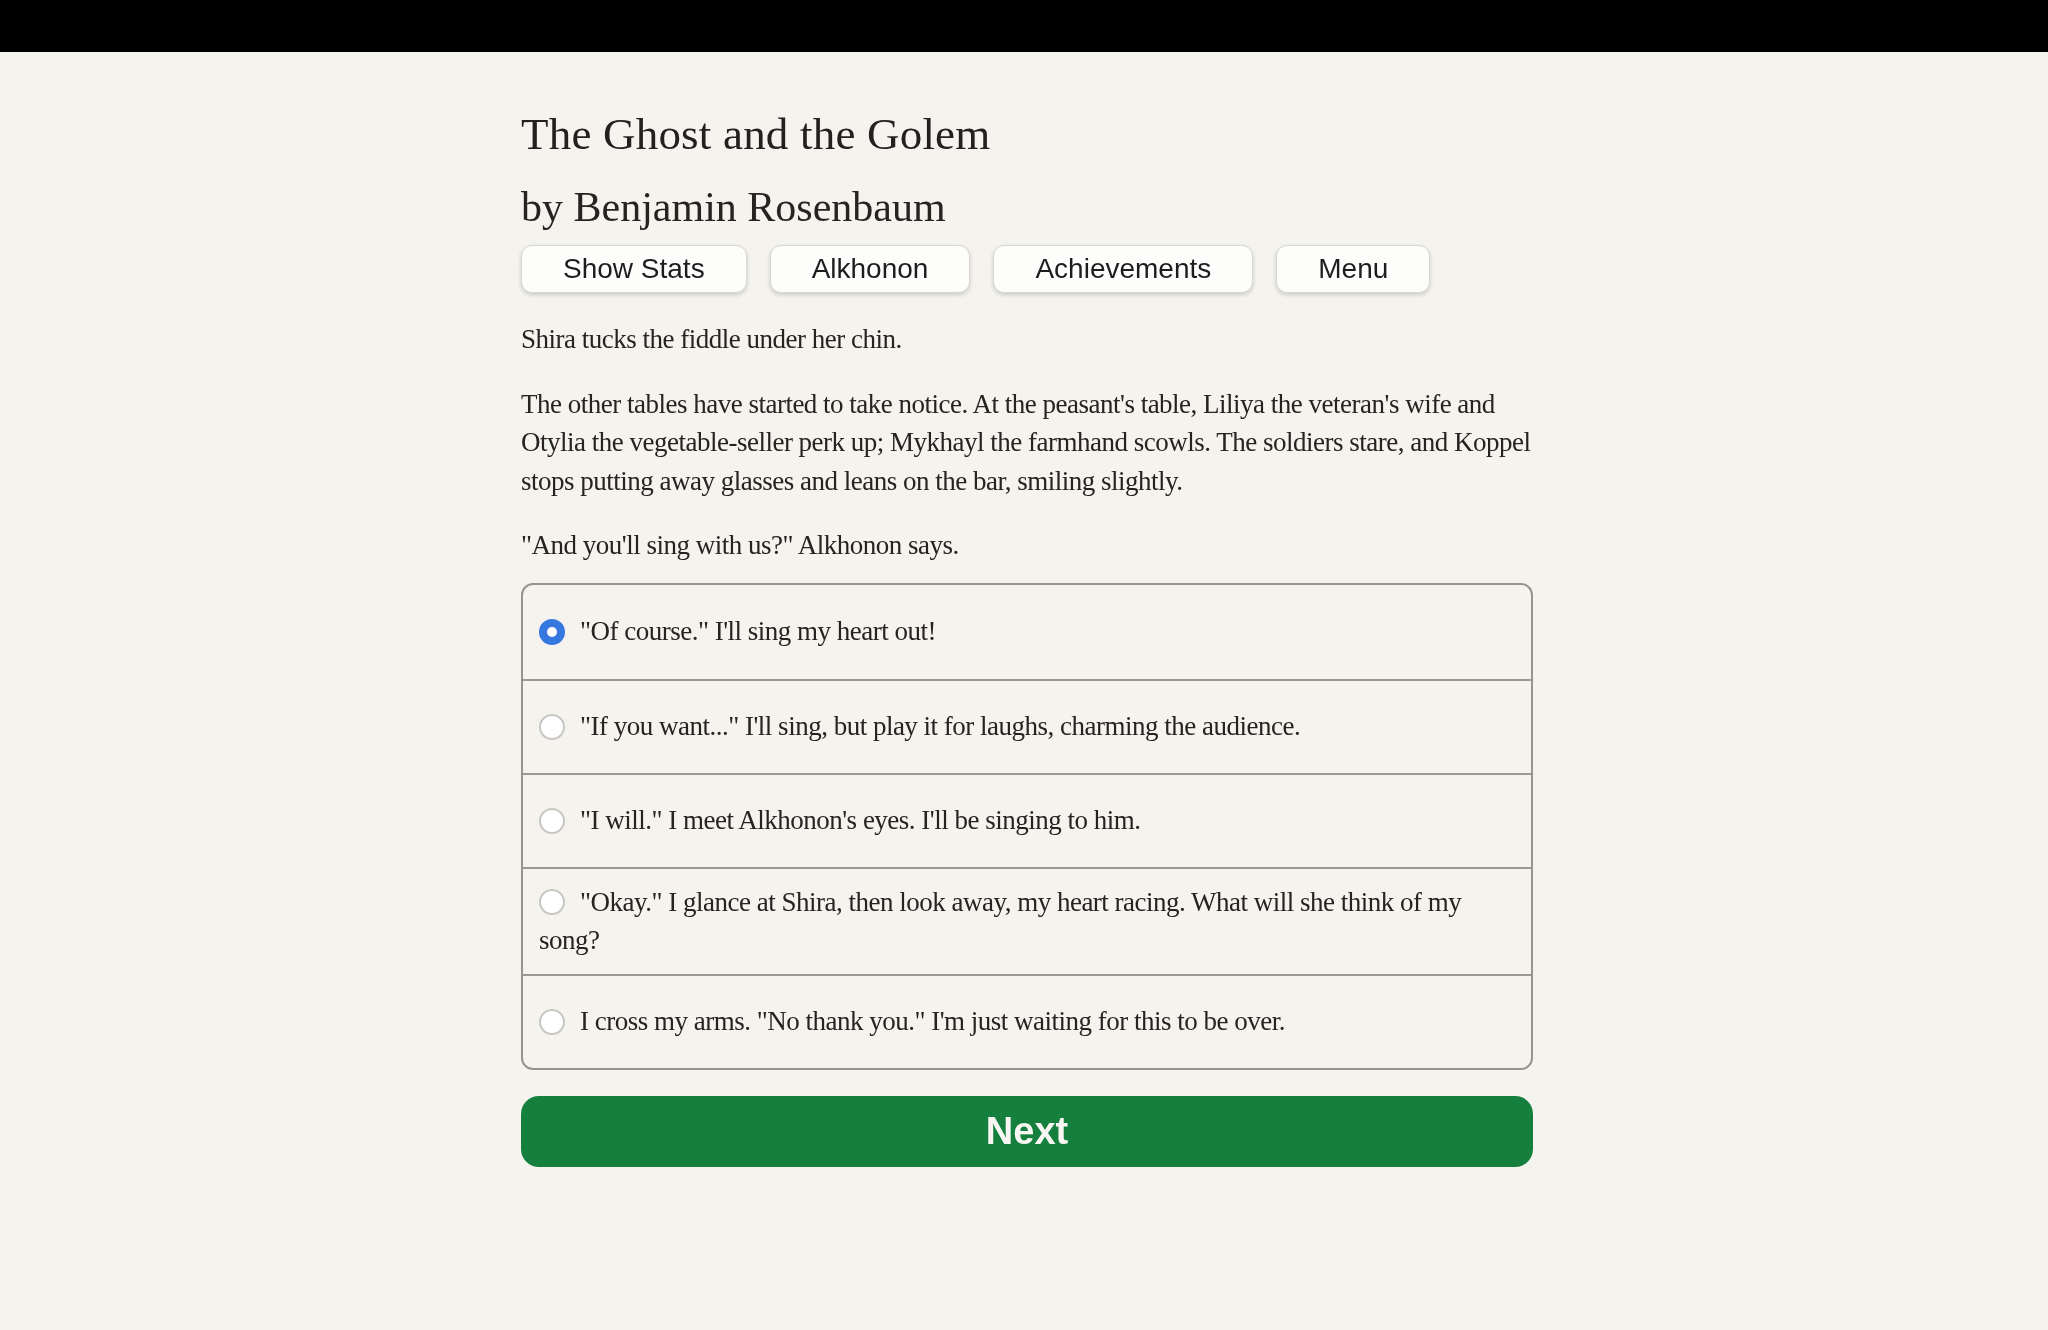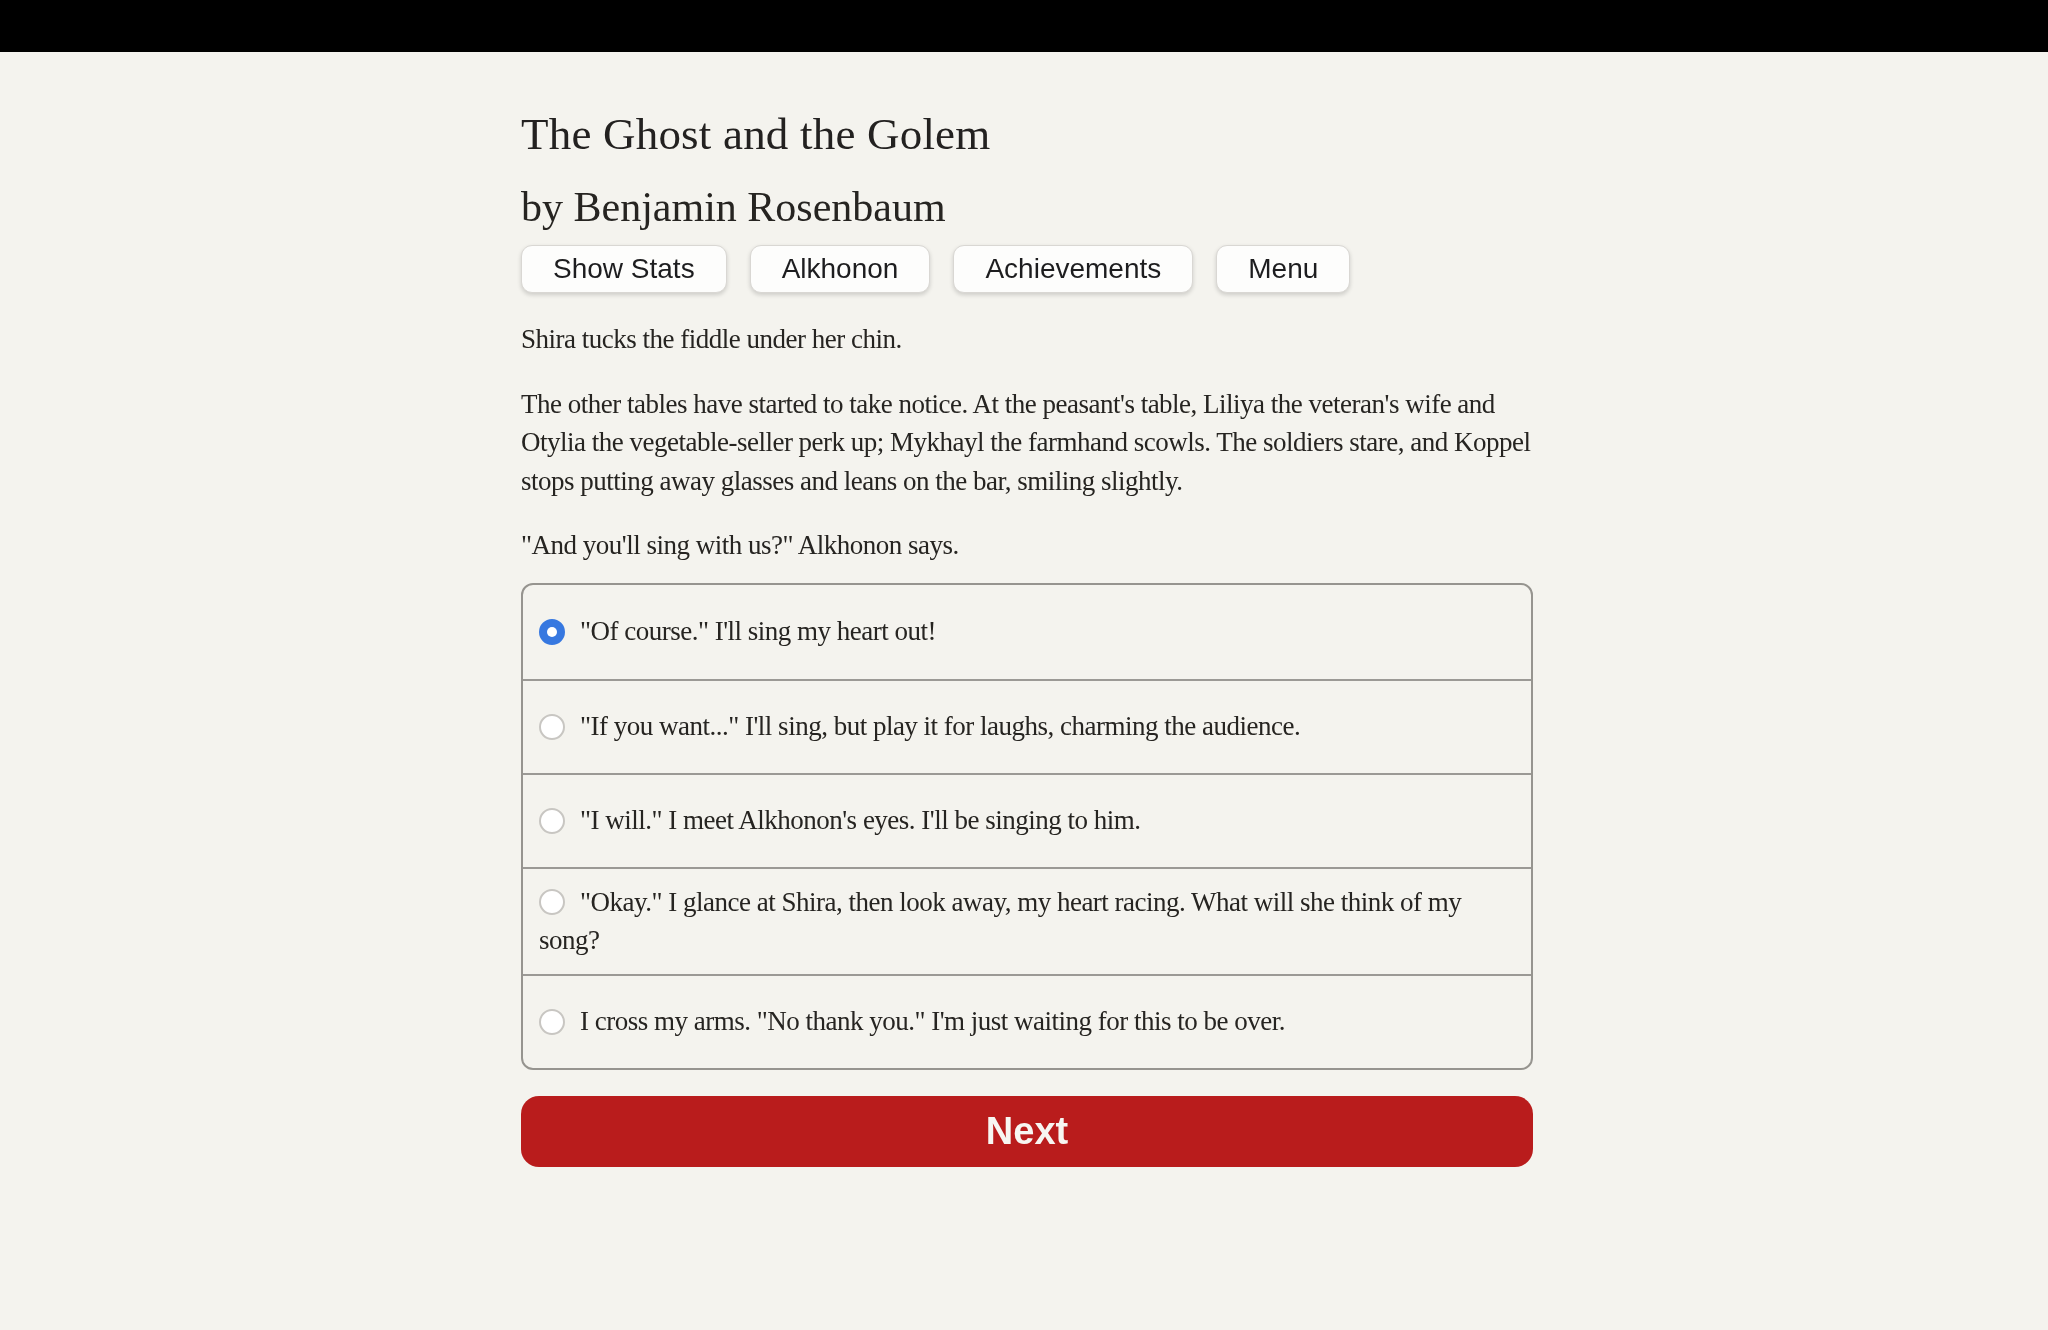--- a/index.html
+++ b/index.html
@@ -36,21 +36,21 @@
   }
   .toolbar {
     margin-top: 19px;
     display: flex;
     gap: 23px;
   }
   .toolbar button {
     font-family: "Liberation Sans", sans-serif;
     font-size: 28px;
     line-height: 30px;
-    padding: 8px 31px;
+    padding: 8px 41px;
     background: #fdfdfc;
     color: #1d1d1f;
     border: 1px solid #d9d7d3;
     border-radius: 11px;
     box-shadow: 0 2px 4px rgba(0,0,0,0.16);
     cursor: pointer;
     white-space: nowrap;
   }
   p.story {
     margin: 26px 0 0 0;
@@ -100,21 +100,21 @@
     width: 10px; height: 10px;
     margin: -5px 0 0 -5px;
     border-radius: 50%;
     background: #ffffff;
   }
   button.next {
     display: block;
     width: 100%;
     height: 71px;
     margin-top: 26px;
-    background: #b91c1c;
+    background: #15803d;
     border: none;
     border-radius: 18px;
     color: #f7f6f2;
     font-family: "Liberation Sans", sans-serif;
     font-weight: bold;
     font-size: 38px;
     cursor: pointer;
   }
 </style>
 </head>

